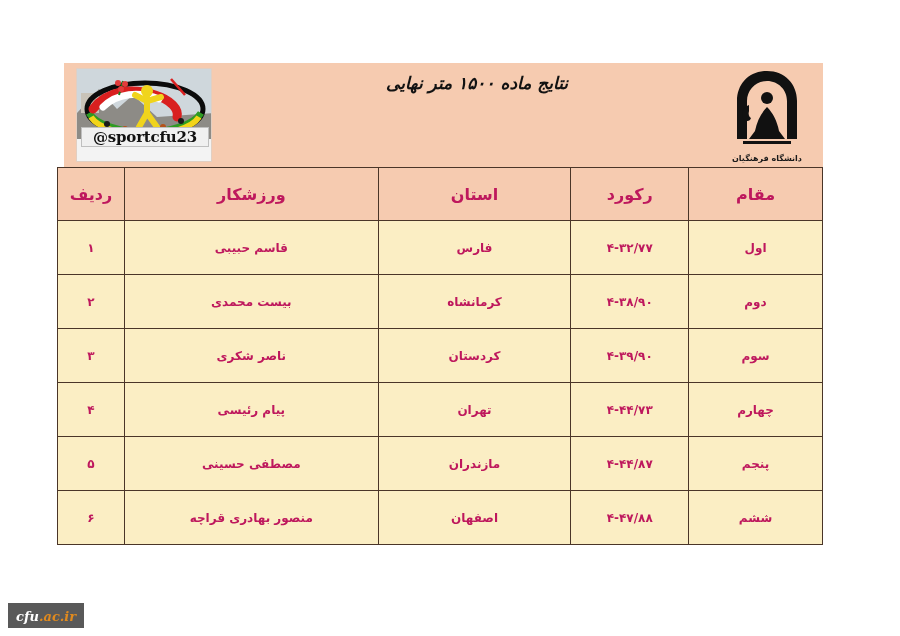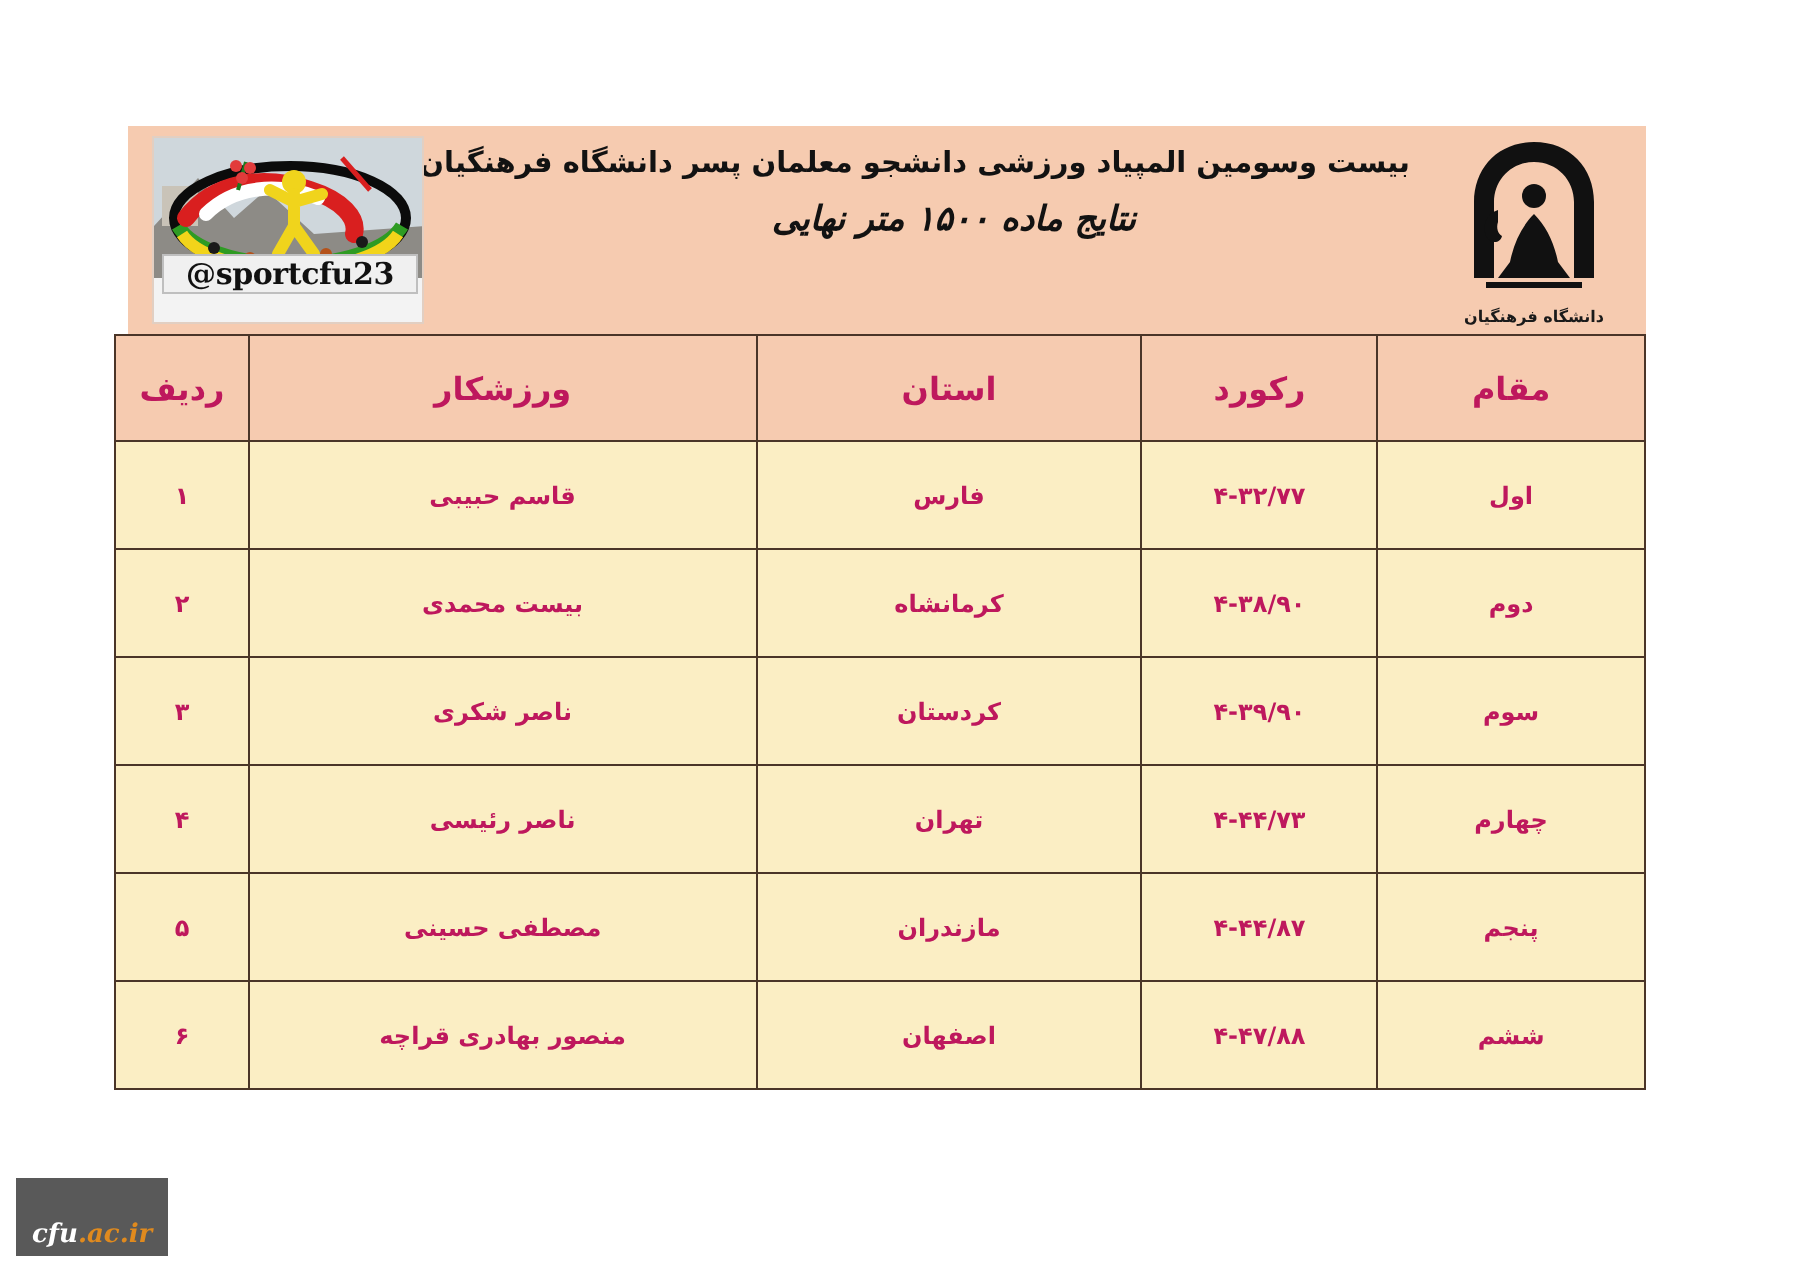--- a/index.html
+++ b/index.html
@@ -147,21 +147,21 @@
   .col-record { width: 116px; }
   .col-maqam  { width: 132px; }
   .cell-record { letter-spacing: 0.5px; }
 
   
   #footer-watermark {
     position: absolute;
     left: 8px;
     bottom: 8px;
     background: #595959;
-    padding: 17px 8px 3px 8px;
+    padding: 3px 8px 3px 8px;
     direction: ltr;
   }
   #footer-watermark .wm-a {
     font-family: "DejaVu Serif", "Liberation Serif", serif;
     font-weight: bold;
     font-style: italic;
     font-size: 13px;
     color: #ffffff;
   }
   #footer-watermark .wm-b {
@@ -189,21 +189,20 @@
         <path d="M48 42 C42 48 38 56 36 66 L30 74 L48 74 L66 74 L60 66 C58 56 54 48 48 42 Z" fill="#111111"></path>
 
         <path d="M30 40 C24 42 22 48 24 53 C26 57 31 57 32 53 C30 52 29 49 30 46 Z" fill="#111111"></path>
 
         <rect x="24" y="76" width="48" height="3" fill="#111111"></rect>
       </svg>
       <div class="uni-caption">دانشگاه فرهنگیان</div>
     </div>
 
     <div id="banner-titles">
-      <div class="banner-line l1">بیست وسومین المپیاد ورزشی دانشجو معلمان پسر دانشگاه فرهنگیان</div>
       <div class="banner-line l3">نتایج ماده ۱۵۰۰ متر نهایی</div>
     </div>
 
     <div id="banner-emblem">
       <svg id="emblem-art" viewBox="0 0 136 70" xmlns="http://www.w3.org/2000/svg">
         <rect x="0" y="0" width="136" height="70" fill="#cfd7dc"></rect>
 
         <path d="M0 44 L22 20 L40 40 L56 26 L80 48 L136 44 L136 70 L0 70 Z" fill="#8d8b86"></path>
         <rect x="4" y="24" width="18" height="20" fill="#c9c3b8"></rect>
 
@@ -275,21 +274,21 @@
         <td>سوم</td>
         <td class="cell-record">۴-۳۹/۹۰</td>
         <td>کردستان</td>
         <td>ناصر شکری</td>
         <td>۳</td>
       </tr>
       <tr>
         <td>چهارم</td>
         <td class="cell-record">۴-۴۴/۷۳</td>
         <td>تهران</td>
-        <td>ناصر رئیسی</td>
+        <td>پیام رئیسی</td>
         <td>۴</td>
       </tr>
       <tr>
         <td>پنجم</td>
         <td class="cell-record">۴-۴۴/۸۷</td>
         <td>مازندران</td>
         <td>مصطفی حسینی</td>
         <td>۵</td>
       </tr>
       <tr>

